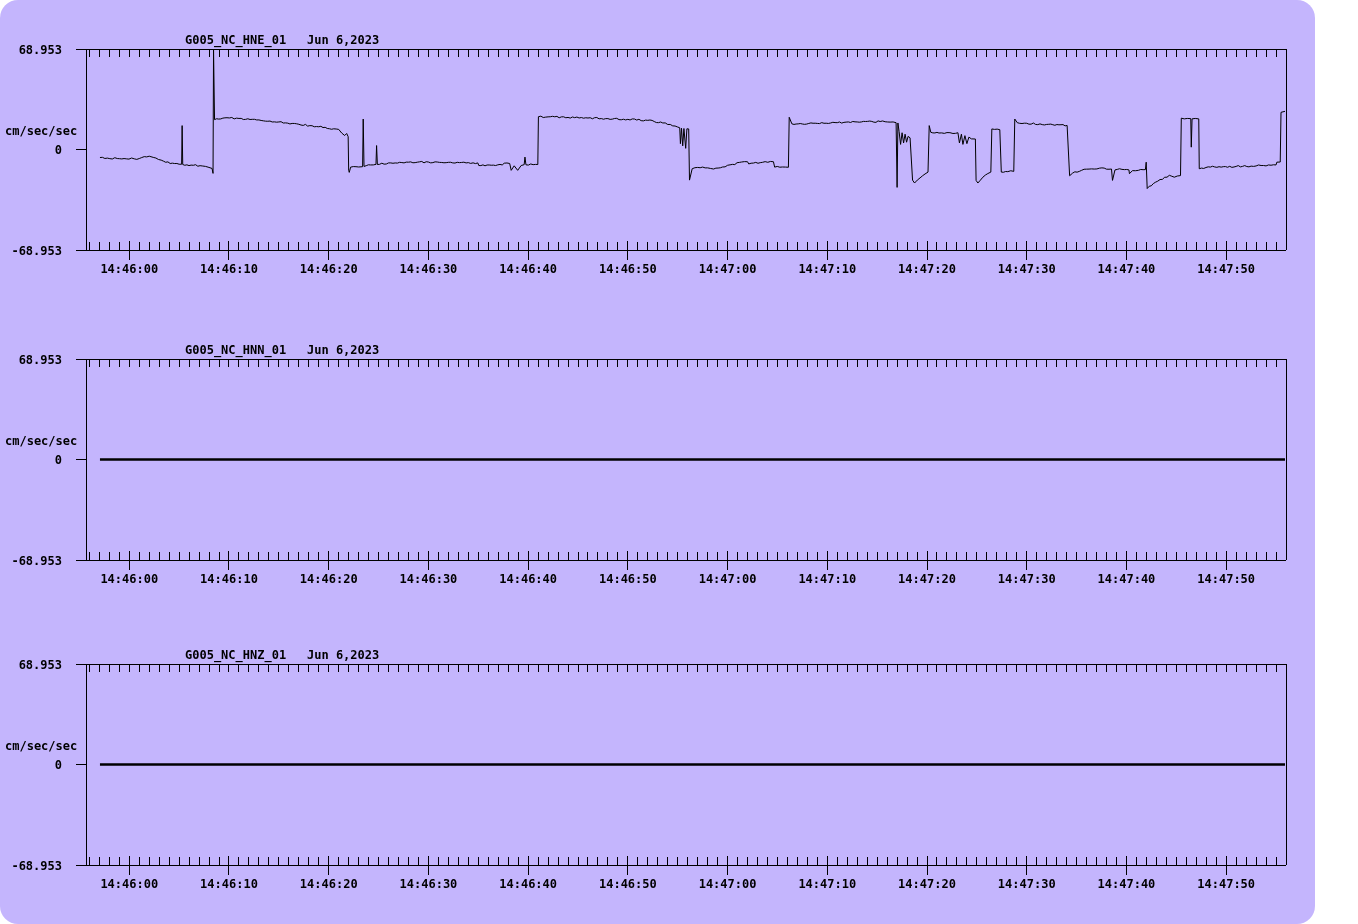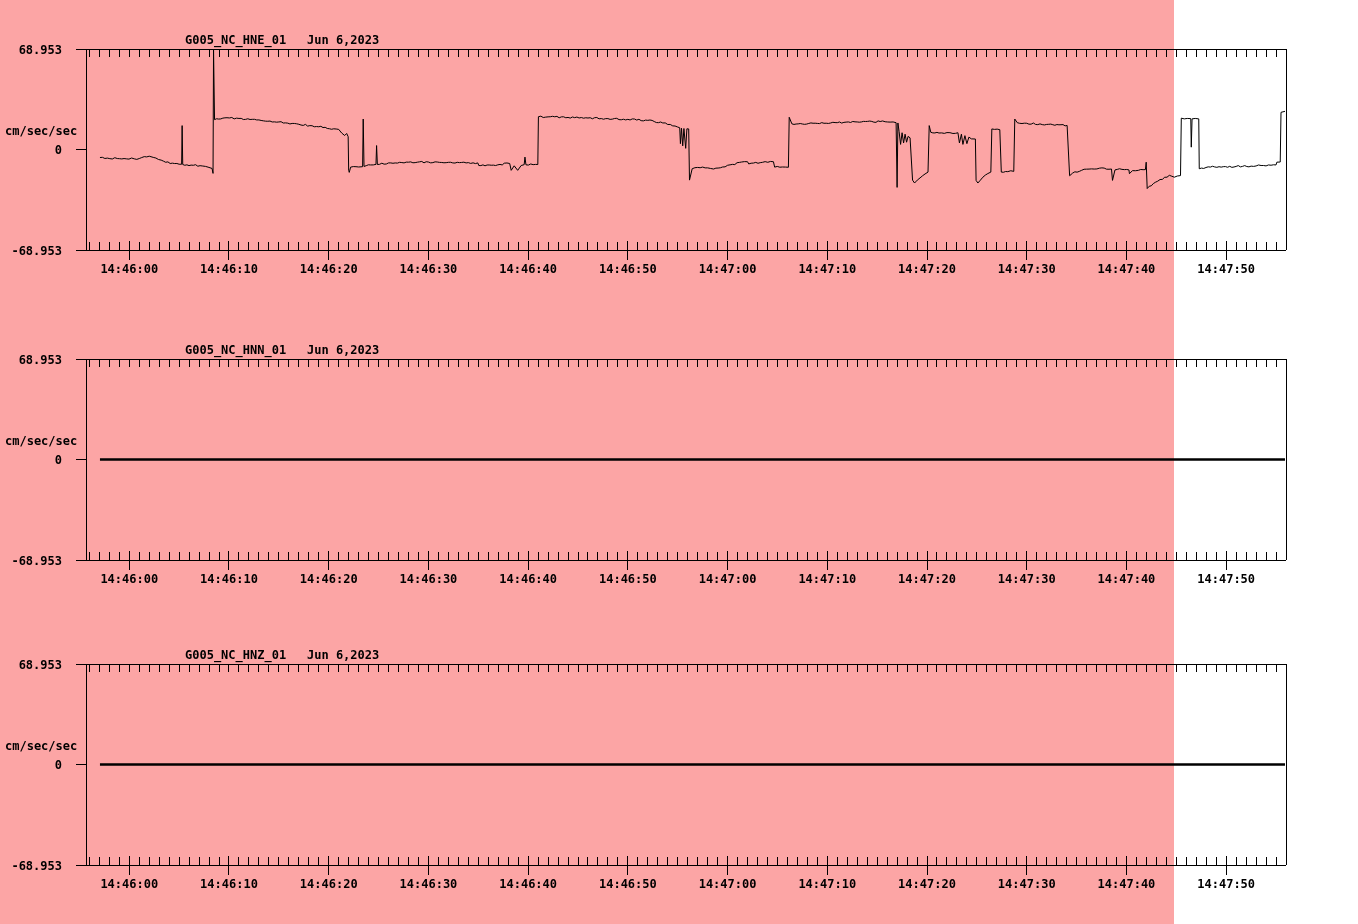--- a/index.html
+++ b/index.html
@@ -1,17 +1,17 @@
 <!DOCTYPE html>
 <html><head>
 <meta charset="utf-8">
 <style>
   html,body{margin:0;padding:0;background:#ffffff;}
   body{width:1358px;height:924px;overflow:hidden;}
-  .figure{position:relative;width:1174px;height:924px;background:#fca5a5;}
+  .figure{position:relative;width:1315px;height:924px;background:#c4b5fd;border-radius:18px;}
   .lbl{font-family:"DejaVu Sans Mono","Liberation Mono",monospace;font-weight:bold;font-size:12px;}
 </style>
 </head>
 <body>
 
 <div class="figure">
   <svg id="chart-svg" width="1358" height="924" viewBox="0 0 1358 924" xmlns="http://www.w3.org/2000/svg">
       <g>
         <clipPath id="clip-p0">
           <rect x="86" y="48" width="1200" height="203"></rect>

